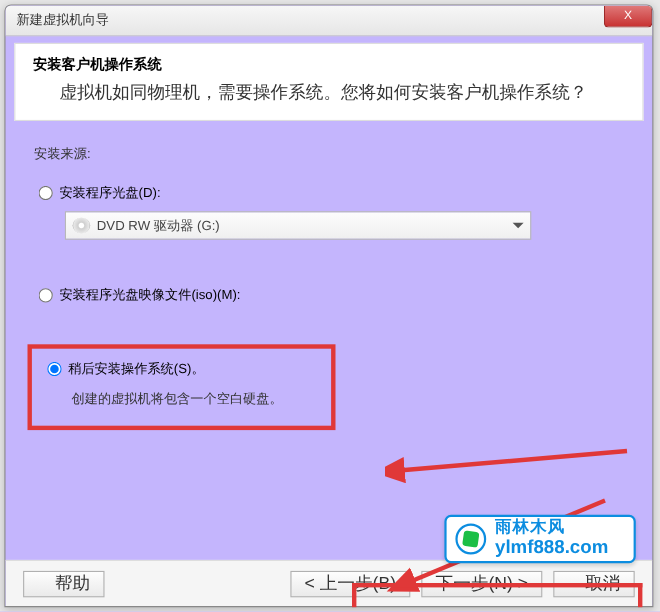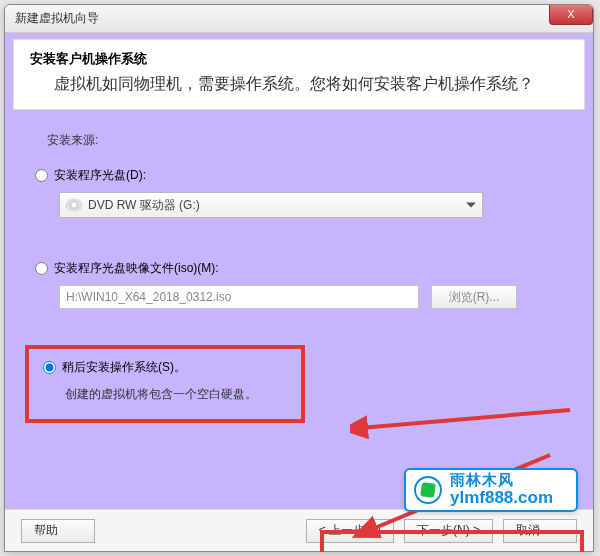--- a/index.html
+++ b/index.html
@@ -45,21 +45,21 @@
   }
   .header-box {
     border: 1px solid #ddd;
     margin: 6px 8px 0 8px;
     padding: 10px 16px 14px 16px;
     background: #fff;
   }
   .header-title { font-weight: bold; font-size: 13px; margin-bottom: 6px; }
   .header-sub { font-size: 16px; color: #333; padding-left: 24px; }
   .content { padding: 22px 26px 0 26px; }
-  .section-label { font-size: 12px; color: #333; margin-bottom: 18px; margin-left: 16px; }
+  .section-label { font-size: 12px; color: #333; margin-bottom: 18px; }
   .radio-row { display: flex; align-items: center; margin-bottom: 8px; padding-left: 4px; }
   .radio-row input[type=radio] { margin-right: 6px; }
   .radio-row label { font-size: 12px; }
   .dropdown {
     margin: 8px 0 0 28px;
     width: 424px; height: 26px;
     border: 1px solid #b8b8b8;
     background: linear-gradient(#fdfdfd,#efefef);
     display: flex; align-items: center;
     padding: 0 6px; position: relative;
@@ -107,22 +107,22 @@
     background: #f5f5f5;
     display: flex; align-items: center;
     padding: 0 16px;
     gap: 10px;
   }
   .footer .spacer { flex: 1; }
   .btn {
     height: 24px; min-width: 74px;
     border: 1px solid #b0b0b0;
     background: linear-gradient(#fdfdfd,#eaeaea);
-    font-size: 12px; color: #333; padding: 0 12px;
-    display: flex; align-items: center; justify-content: flex-start;
+    font-size: 16px; color: #333; padding: 0 12px;
+    display: flex; align-items: center; justify-content: flex-end;
   }
   .arrow {
     position: absolute;
     pointer-events: none;
   }
   .arrow1 { left: 350px; top: 400px; width: 230px; height: 50px; }
   .arrow2 { left: 320px; top: 450px; width: 250px; height: 90px; }
   .watermark-box {
     position: absolute;
     right: 22px; top: 468px;
@@ -184,26 +184,20 @@
       <span class="disc-icon"></span>
       <span>DVD RW 驱动器 (G:)</span>
       <span class="chevron"></span>
     </div>
 
     <div class="spacer-lg"></div>
 
     <div class="radio-row">
       <input type="radio" name="src" style="">
       <label><span>安装程序光盘映像文件(iso)(M):</span></label>
-    </div>
-    <div class="iso-row">
-      <input class="iso-input" type="text" disabled="" value="H:\WIN10_X64_2018_0312.iso" style="">
-      <div class="browse-btn">
-        <span>浏览(R)...</span>
-      </div>
     </div>
 
     <div class="highlight-box">
       <div class="radio-row">
         <input type="radio" name="src" checked="" style="">
         <label><span>稍后安装操作系统(S)。</span></label>
       </div>
       <div class="hint-text">创建的虚拟机将包含一个空白硬盘。</div>
     </div>
   </div>

